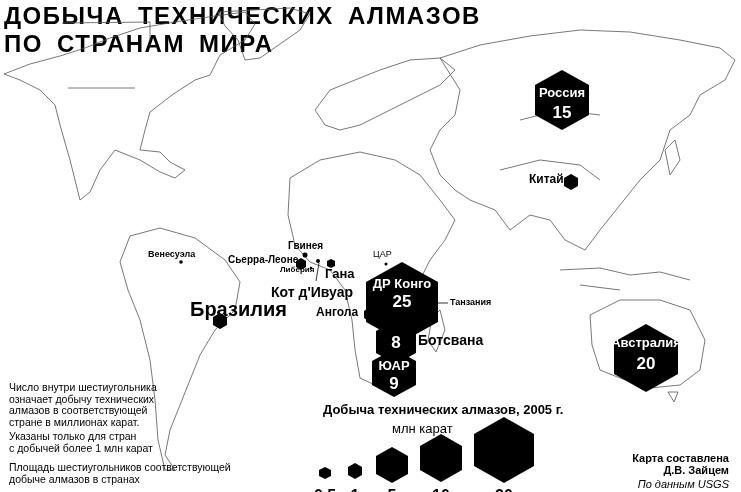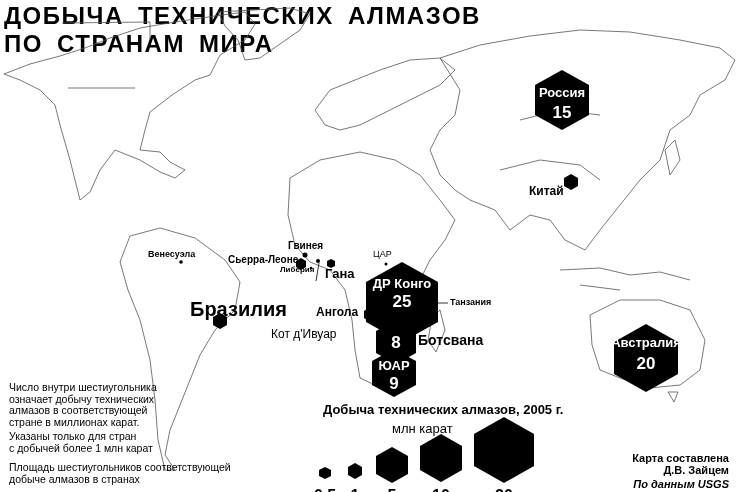--- a/index.html
+++ b/index.html
@@ -96,28 +96,28 @@
 
   <g>
     <polygon points="325,467 331,470 331,476 325,479 319,476 319,470" fill="#000"></polygon>
     <polygon points="355,463 362,467 362,475 355,479 348,475 348,467" fill="#000"></polygon>
     <polygon points="392,447 408,456 408,474 392,483 376,474 376,456" fill="#000"></polygon>
     <polygon points="441,434 462,446 462,470 441,482 420,470 420,446" fill="#000"></polygon>
     <polygon points="504,417 534,434 534,466 504,483 474,466 474,434" fill="#000"></polygon>
   </g>
 </svg>
 
-<div class="lbl" style="left:529px;top:184px;font-size:12px;">Китай</div>
+<div class="lbl" style="left:529px;top:172px;font-size:12px;">Китай</div>
 <div class="lbl" style="left:190px;top:298px;font-size:20px;">Бразилия</div>
 <div class="lbl" style="left:148px;top:249px;font-size:9px;">Венесуэла</div>
 <div class="lbl" style="left:288px;top:240px;font-size:10px;">Гвинея</div>
 <div class="lbl" style="left:228px;top:254px;font-size:10px;">Сьерра-Леоне</div>
 <div class="lbl" style="left:280px;top:265px;font-size:8px;font-weight:bold;">Либерия</div>
 <div class="lbl" style="left:325px;top:266px;font-size:13px;">Гана</div>
-<div class="lbl" style="left:271px;top:284px;font-size:12px;font-weight:normal;margin-top:43px;">Кот д'Ивуар</div>
+<div class="lbl" style="left:271px;top:284px;font-size:14px;font-weight:bold;">Кот д'Ивуар</div>
 <div class="lbl" style="left:373px;top:249px;font-size:9px;font-weight:normal;">ЦАР</div>
 <div class="lbl" style="left:316px;top:305px;font-size:12px;">Ангола</div>
 <div class="lbl" style="left:450px;top:297px;font-size:9px;font-weight:bold;">Танзания</div>
 <div class="lbl" style="left:418px;top:332px;font-size:14px;">Ботсвана</div>
 
 <div class="note" style="top:382px;">
   <div>Число внутри шестиугольника</div>
   <div>означает добычу технических</div>
   <div>алмазов в соответствующей</div>
   <div>стране в миллионах карат.</div>
@@ -136,13 +136,13 @@
 <div class="legend-lbl" style="left:325px;">0,5</div>
 <div class="legend-lbl" style="left:355px;">1</div>
 <div class="legend-lbl" style="left:392px;">5</div>
 <div class="legend-lbl" style="left:441px;">10</div>
 <div class="legend-lbl" style="left:504px;">20</div>
 
 <div class="credit" style="top:452px;">
   <div>Карта составлена</div>
   <div>Д.В. Зайцем</div>
 </div>
-<div class="credit" style="top:478px;font-weight:bold;font-style:italic;">По данным USGS</div>
+<div class="credit" style="top:478px;font-weight:normal;font-style:italic;">По данным USGS</div>
 
 </body></html>

